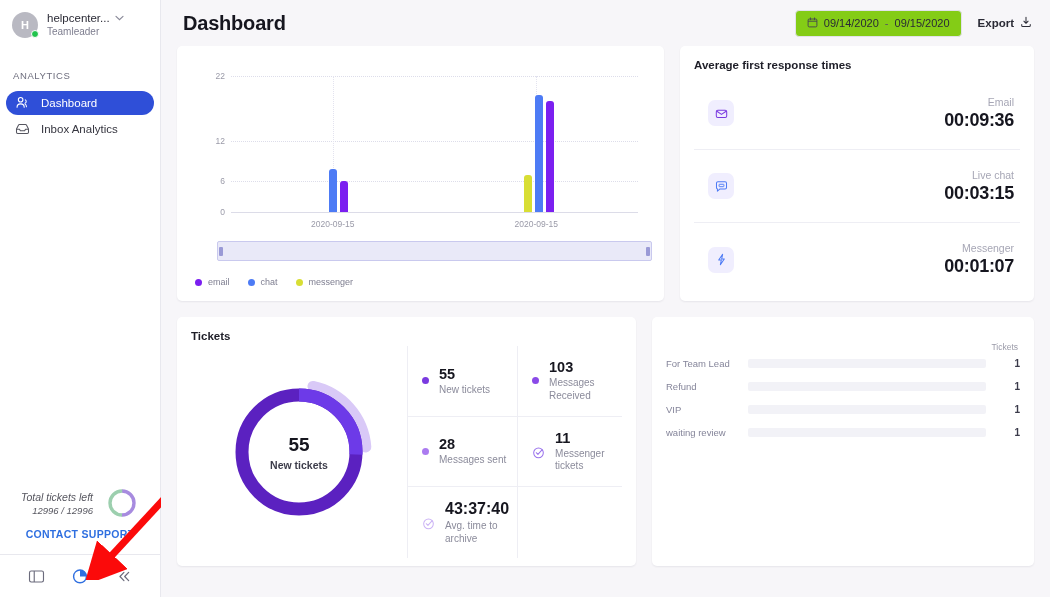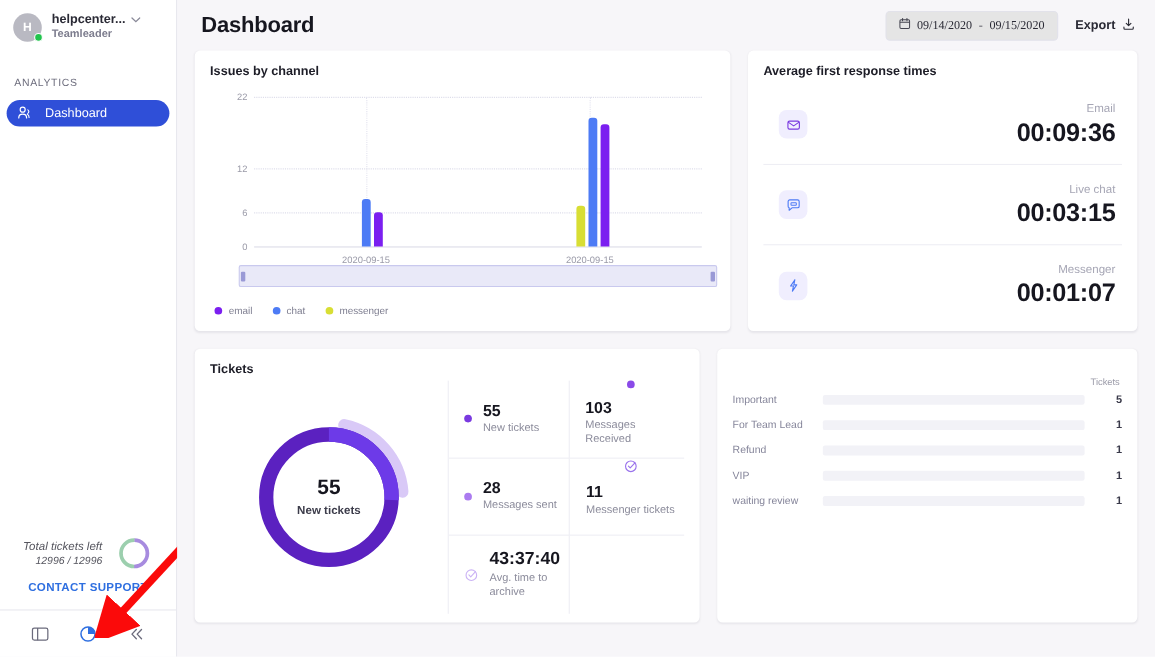--- a/index.html
+++ b/index.html
@@ -20,21 +20,21 @@
   .user-block { display:flex; align-items:center; padding: 11px 10px 0 12px; gap: 9px; }
   .avatar {
     position: relative; width: 26px; height: 26px; border-radius: 50%;
     background: #b9b9c2; color:#fff; font-size: 11px; font-weight: 600;
     display: flex; align-items: center; justify-content: center; flex: 0 0 26px;
   }
   .avatar .presence {
     position: absolute; right: -1px; bottom: 0px; width: 8px; height: 8px;
     border-radius: 50%; background:#21c44d; border: 1.5px solid #fff;
   }
-  .user-meta { display:flex; flex-direction: column; line-height: 1.25; min-width:0;font-weight:bold; }
+  .user-meta { display:flex; flex-direction: column; line-height: 1.25; min-width:0; }
   .user-name-row { display:flex; align-items:center; gap: 5px; }
   .user-name { font-size: 11.5px; color: #2a2a35; white-space: nowrap; }
   .chev { font-size: 9px; color:#8a8a99; line-height:1; }
   .user-role { font-size: 10px; color: #7d7d8e; margin-top:1px; }
 
   .section-label {
     font-size: 9.5px; letter-spacing: .6px; color: #6d6d7d;
     padding: 0 0 0 13px; margin-top: 31px; text-transform: uppercase;
   }
   .nav { margin-top: 10px; }
@@ -65,23 +65,23 @@
     display:flex; align-items:center; justify-content: space-around; padding: 0 14px;
   }
   .bb-btn { cursor:pointer; display:flex; align-items:center; justify-content:center; width:22px; height:22px; }
 
   
   .main { flex: 1 1 auto; height: 597px; background:#f7f6f9; padding: 0 16px; overflow:hidden; position:relative; }
   .topbar { height: 46px; display:flex; align-items:center; justify-content: space-between; padding: 0 2px 0 6px; }
   .page-title { font-size: 20px; font-weight: 700; color: #16161f; letter-spacing: -0.2px; }
   .top-right { display:flex; align-items:center; gap: 16px; }
   .daterange {
-    display:flex; align-items:center; gap: 6px; background:#e5e5e5;
+    display:flex; align-items:center; gap: 6px; background:#84cc16;
     border:1px solid #e2e2ea; border-radius: 4px; height: 27px; padding: 0 11px;
-    font-size: 11px; color: #2a2a35; cursor: pointer; font-family: Liberation Serif, serif;
+    font-size: 11px; color: #2a2a35; cursor: pointer;
   }
   .daterange .sep { color:#55555f; }
   .export { display:flex; align-items:center; gap: 6px; font-size: 11.5px; color:#2a2a35; font-weight:600; cursor:pointer; }
 
   .row { display:flex; gap: 16px; }
   .card { background:#fff; border-radius: 5px; box-shadow: 0 1px 2px rgba(20,20,40,.07); }
   .card-title { font-size: 11.5px; font-weight: 700; color:#1d1d27; }
 
   
   .issues { flex: 0 0 487px; height: 255px; padding: 13px 14px 0 14px; position:relative; }
@@ -107,33 +107,33 @@
   .avgcard { flex: 1 1 auto; height: 255px; padding: 13px 14px 0 14px; }
   .avg-list { margin-top: 6px; }
   .avg-row { display:flex; align-items:center; height: 73px; border-bottom: 1px solid #eeeef4; padding: 0 6px 0 14px; }
   .avg-row:last-child { border-bottom: none; }
   .avg-ico {
     width: 26px; height: 26px; border-radius: 7px; background:#f0eefe;
     display:flex; align-items:center; justify-content:center; flex: 0 0 26px;
   }
   .avg-txt { margin-left: auto; text-align: right; }
   .avg-label { font-size: 10.5px; color:#a6a6b5; }
-  .avg-value { font-size: 23px; font-weight: 700; color:#16161f; margin-top: 2px; letter-spacing:-.3px; }
+  .avg-value { font-size: 18px; font-weight: 700; color:#16161f; margin-top: 2px; letter-spacing:-.3px; }
 
   
   .tickets { flex: 0 0 459px; height: 249px; padding: 13px 14px 0 14px; position:relative; }
   .tickets-body { display:flex; height: 212px; margin-top: 4px; }
   .donut-col { flex: 0 0 216px; position:relative; display:flex; align-items:center; justify-content:center; }
   .donut-center { position:absolute; text-align:center; left:0; right:0; top: 50%; transform: translateY(-50%); }
   .donut-num { font-size: 19px; font-weight: 700; color:#16161f; }
   .donut-lbl { font-size: 10.5px; font-weight: 700; color:#3c3c4a; margin-top: 3px; }
   .stats-grid { flex: 1 1 auto; display:grid; grid-template-columns: 1fr 1fr; grid-template-rows: 1fr 1fr 1fr; border-left: 1px solid #eeeef4; }
   .stat { display:flex; align-items:center; gap: 10px; padding: 0 8px 0 14px; border-bottom: 1px solid #eeeef4; border-right: 1px solid #eeeef4; }
   .stat.noline { border-bottom: none; }
-  .stat.nov { border-right: none; flex-direction: column; }
+  .stat.nov { border-right: none; }
   .stat.empty { border-right:none; }
   .stat-bullet { width: 7px; height: 7px; border-radius:50%; flex: 0 0 7px; }
   .stat-check { width: 13px; height: 13px; flex: 0 0 13px; }
   .stat-num { font-size: 14.5px; font-weight: 700; color:#16161f; }
   .stat-lbl { font-size: 10px; color:#8b8b9b; margin-top: 2px; line-height:1.25; }
 
   
   .tags { flex: 1 1 auto; height: 249px; padding: 13px 14px 0 14px; }
   .tags-head { display:flex; justify-content:flex-end; font-size: 8.5px; color:#9a9aa8; margin-top: 12px; padding-right: 2px; }
   .tag-row { display:flex; align-items:center; height: 23px; }
@@ -175,20 +175,29 @@
     <nav class="nav">
       <div class="nav-item active">
         <span class="nav-ico">
           <svg width="15" height="15" viewBox="0 0 16 16">
             <circle cx="6" cy="5" r="2.4" fill="none" stroke="#fff" stroke-width="1.2"></circle>
             <path d="M2.2 13c0-2.3 1.7-3.6 3.8-3.6S9.8 10.7 9.8 13" fill="none" stroke="#fff" stroke-width="1.2" stroke-linecap="round"></path>
             <path d="M11 5.2a2 2 0 0 1 0 3.4M12.2 12.6c0-1.6-.7-2.6-1.7-3.1" fill="none" stroke="#fff" stroke-width="1.1" stroke-linecap="round"></path>
           </svg>
         </span>
         <span>Dashboard</span>
+      </div>
+      <div class="nav-item">
+        <span class="nav-ico">
+          <svg width="15" height="15" viewBox="0 0 16 16">
+            <path d="M1.6 8.6V12a1.3 1.3 0 0 0 1.3 1.3h10.2A1.3 1.3 0 0 0 14.4 12V8.6l-2.2-4.4a1 1 0 0 0-.9-.5H4.7a1 1 0 0 0-.9.5L1.6 8.6z" fill="none" stroke="#55555f" stroke-width="1.1" stroke-linejoin="round"></path>
+            <path d="M1.6 8.8h3.2l.9 1.5h4.6l.9-1.5h3.2" fill="none" stroke="#55555f" stroke-width="1.1" stroke-linejoin="round"></path>
+          </svg>
+        </span>
+        <span>Inbox Analytics</span>
       </div>
     </nav>
 
     <div class="sidebar-footer">
       <div class="tickets-left">
         <div class="tl-text">
           <div class="tl-title">Total tickets left</div>
           <div class="tl-count">12996 / 12996</div>
         </div>
         <span class="tl-ring">
@@ -257,21 +266,20 @@
               <path d="M1.9 9.2v1.3a1 1 0 0 0 1 1h7.2a1 1 0 0 0 1-1V9.2" fill="none" stroke="#2a2a35" stroke-width="1.1" stroke-linecap="round"></path>
             </svg>
           </span>
         </div>
       </div>
     </div>
 
     <div class="row">
 
       <section class="card issues">
-        <div class="card-title">Issues by channel</div>
 
         <div class="chart-wrap">
 
           <div class="ytick" style="top:0px;">22</div>
           <div class="ytick" style="top:65px;">12</div>
           <div class="ytick" style="top:105px;">6</div>
           <div class="ytick" style="top:136px;">0</div>
 
           <div class="gridline" style="top:0px;"></div>
           <div class="gridline" style="top:65px;"></div>
@@ -442,25 +450,20 @@
           </div>
         </div>
       </section>
 
       <section class="card tags">
         <div class="tags-head">
           <span style="width:34px;text-align:right;">Tickets</span>
         </div>
 
         <div class="tag-row">
-          <span class="tag-name">Important</span>
-          <span class="tag-track"><span class="tag-fill" style="width:58%;background:#1f8a1f;"></span></span>
-          <span class="tag-count">5</span>
-        </div>
-        <div class="tag-row">
           <span class="tag-name">For Team Lead</span>
           <span class="tag-track"><span class="tag-fill" style="width:16%;background:#53f2ee;"></span></span>
           <span class="tag-count">1</span>
         </div>
         <div class="tag-row">
           <span class="tag-name"> Refund</span>
           <span class="tag-track"><span class="tag-fill" style="width:16%;background:#f82020;"></span></span>
           <span class="tag-count">1</span>
         </div>
         <div class="tag-row">

